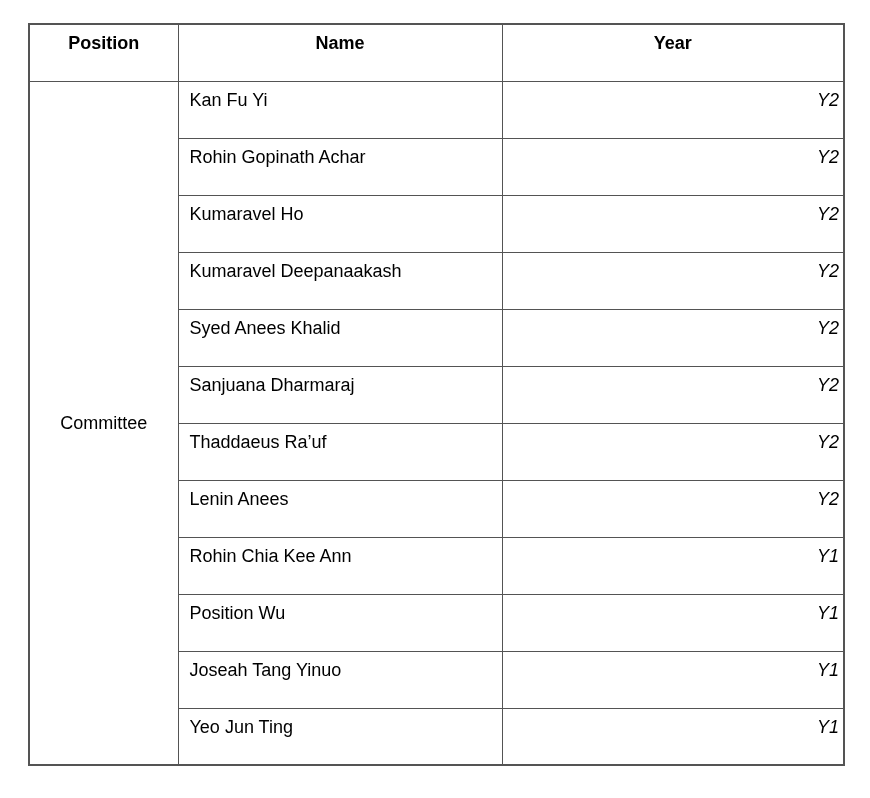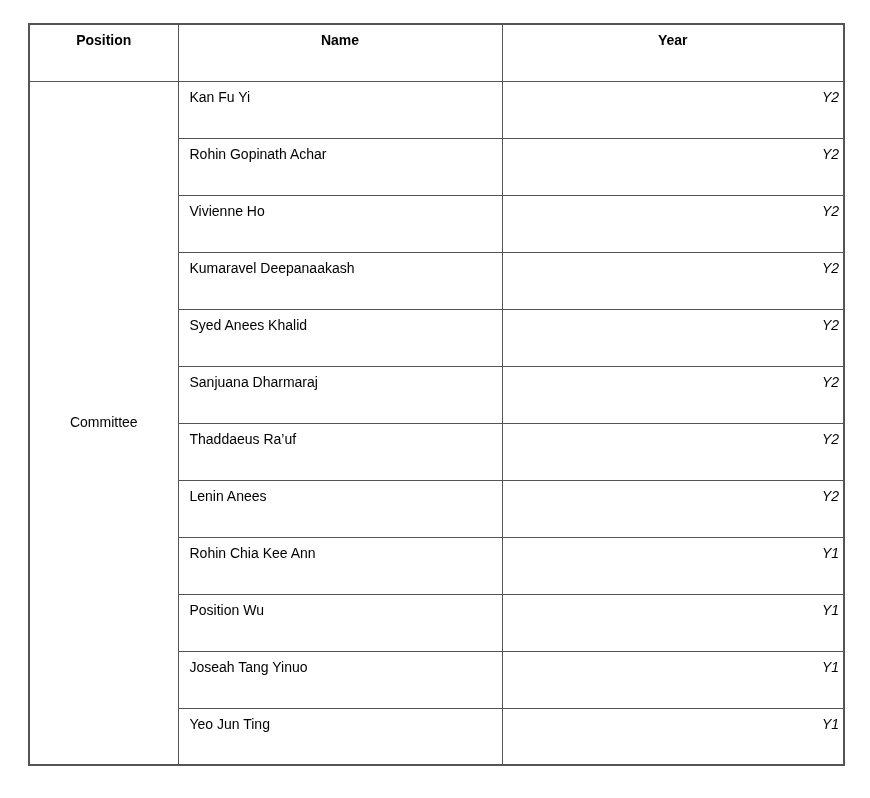--- a/index.html
+++ b/index.html
@@ -24,21 +24,21 @@
     border: 2px solid #545454;
     background: #ffffff;
   }
   .doc-table col.col-position { width: 149px; }
   .doc-table col.col-name     { width: 324px; }
   .doc-table col.col-year     { width: 342px; }
 
   .doc-table th,
   .doc-table td {
     border: 1.5px solid #545454;
-    font-size: 14px;
+    font-size: 18px;
     line-height: 1.25;
     box-sizing: border-box;
     background: #ffffff;
   }
   .doc-table tr {
     height: 57px;
   }
   .doc-table th {
     font-weight: 700;
     text-align: center;
@@ -82,21 +82,21 @@
       <tr>
         <td rowspan="12" class="pos-cell">Committee</td>
         <td class="name-cell">Kan Fu Yi</td>
         <td class="year-cell">Y2</td>
       </tr>
       <tr>
         <td class="name-cell">Rohin Gopinath Achar</td>
         <td class="year-cell">Y2</td>
       </tr>
       <tr>
-        <td class="name-cell">Vivienne Ho</td>
+        <td class="name-cell">Kumaravel Ho</td>
         <td class="year-cell">Y2</td>
       </tr>
       <tr>
         <td class="name-cell">Kumaravel Deepanaakash</td>
         <td class="year-cell">Y2</td>
       </tr>
       <tr>
         <td class="name-cell">Syed Anees Khalid</td>
         <td class="year-cell">Y2</td>
       </tr>

